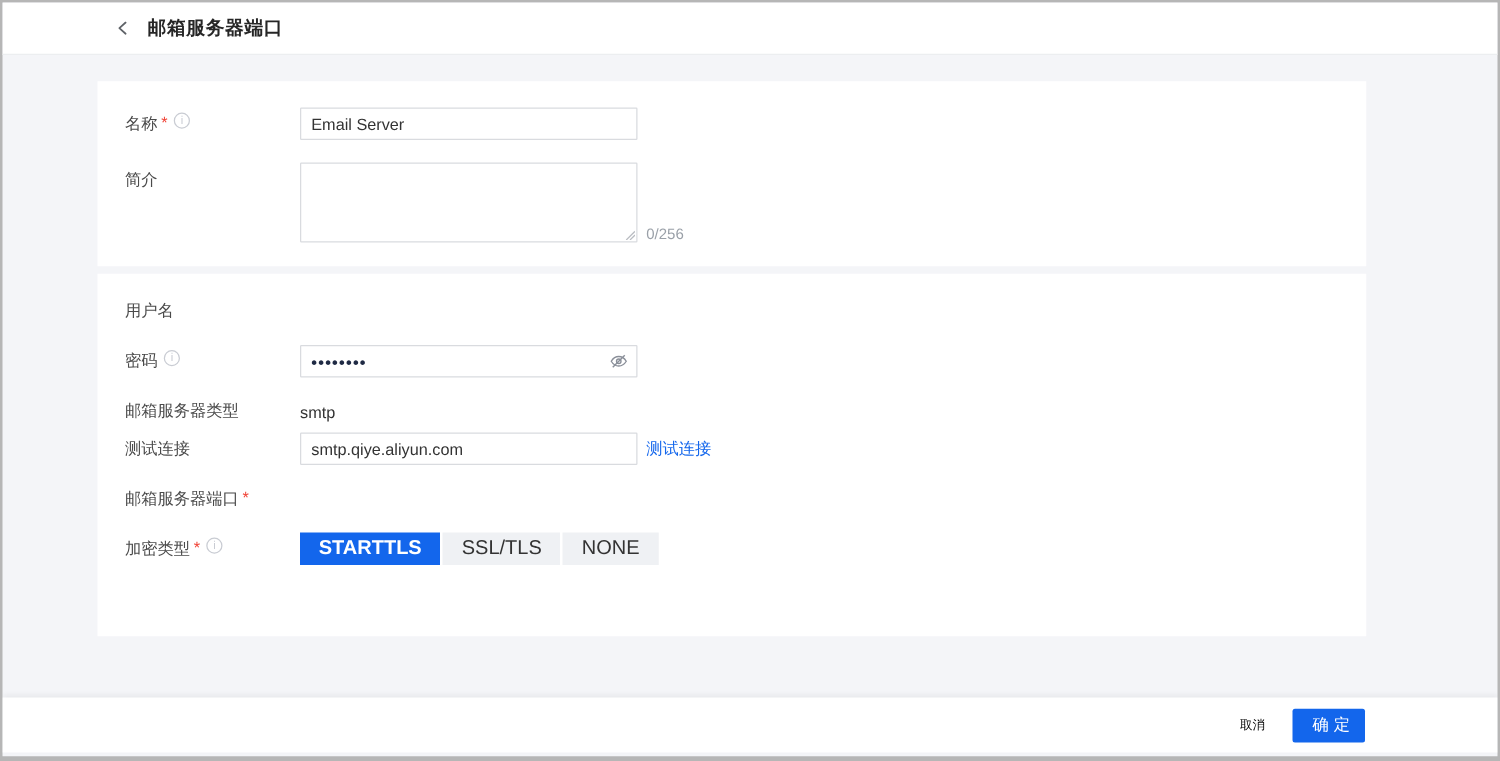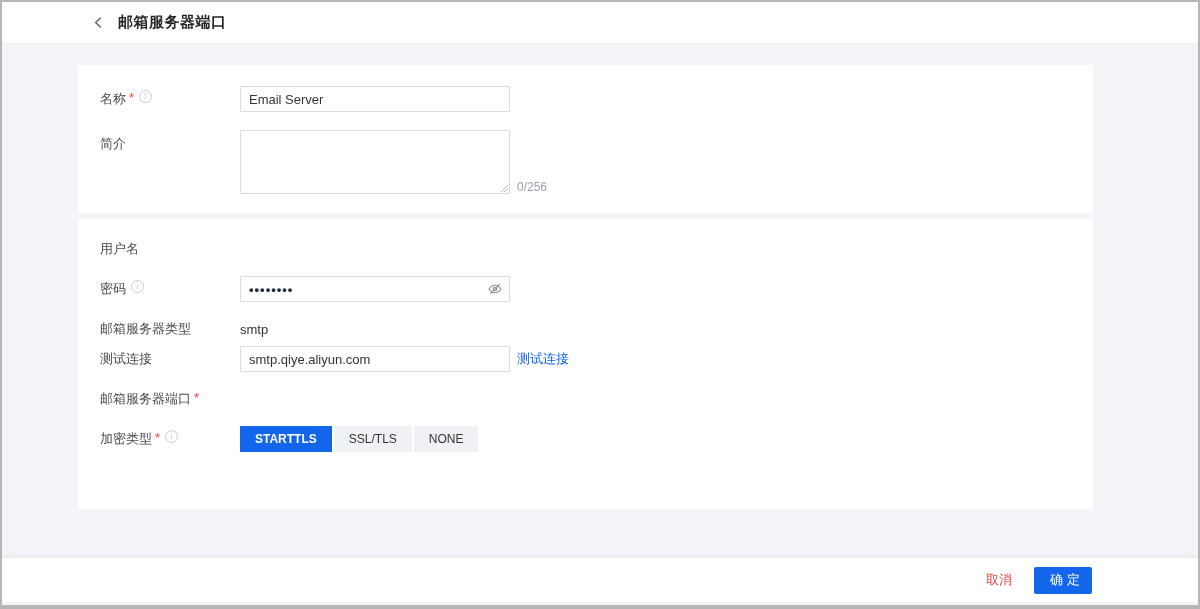--- a/index.html
+++ b/index.html
@@ -152,21 +152,21 @@
     text-decoration: none;
     cursor: pointer;
   }
   .segmented { display: flex; }
   .seg {
     height: 26px;
     display: inline-flex;
     align-items: center;
     justify-content: center;
     padding: 0 15px;
-    font-size: 12px;
+    font-size: 16px;
     background: #eff1f4;
     color: #333333;
     cursor: pointer;
     margin-right: 2px;
     border: none;
     font-family: inherit;
   }
   .seg.active {
     background: #1366ec;
     color: #ffffff;
@@ -180,22 +180,22 @@
     background: #ffffff;
     box-shadow: 0 -2px 4px rgba(31,35,41,0.06);
     display: flex;
     align-items: center;
     justify-content: flex-end;
     padding-right: 106px;
   }
   .btn-cancel {
     background: none;
     border: none;
-    font-size: 13px;
-    color: #ef4444;
+    font-size: 10px;
+    color: #000000;
     cursor: pointer;
     font-family: inherit;
     margin-right: 22px;
   }
   .btn-ok {
     min-width: 50px;
     height: 27px;
     background: #1366ec;
     color: #ffffff;
     border: none;

